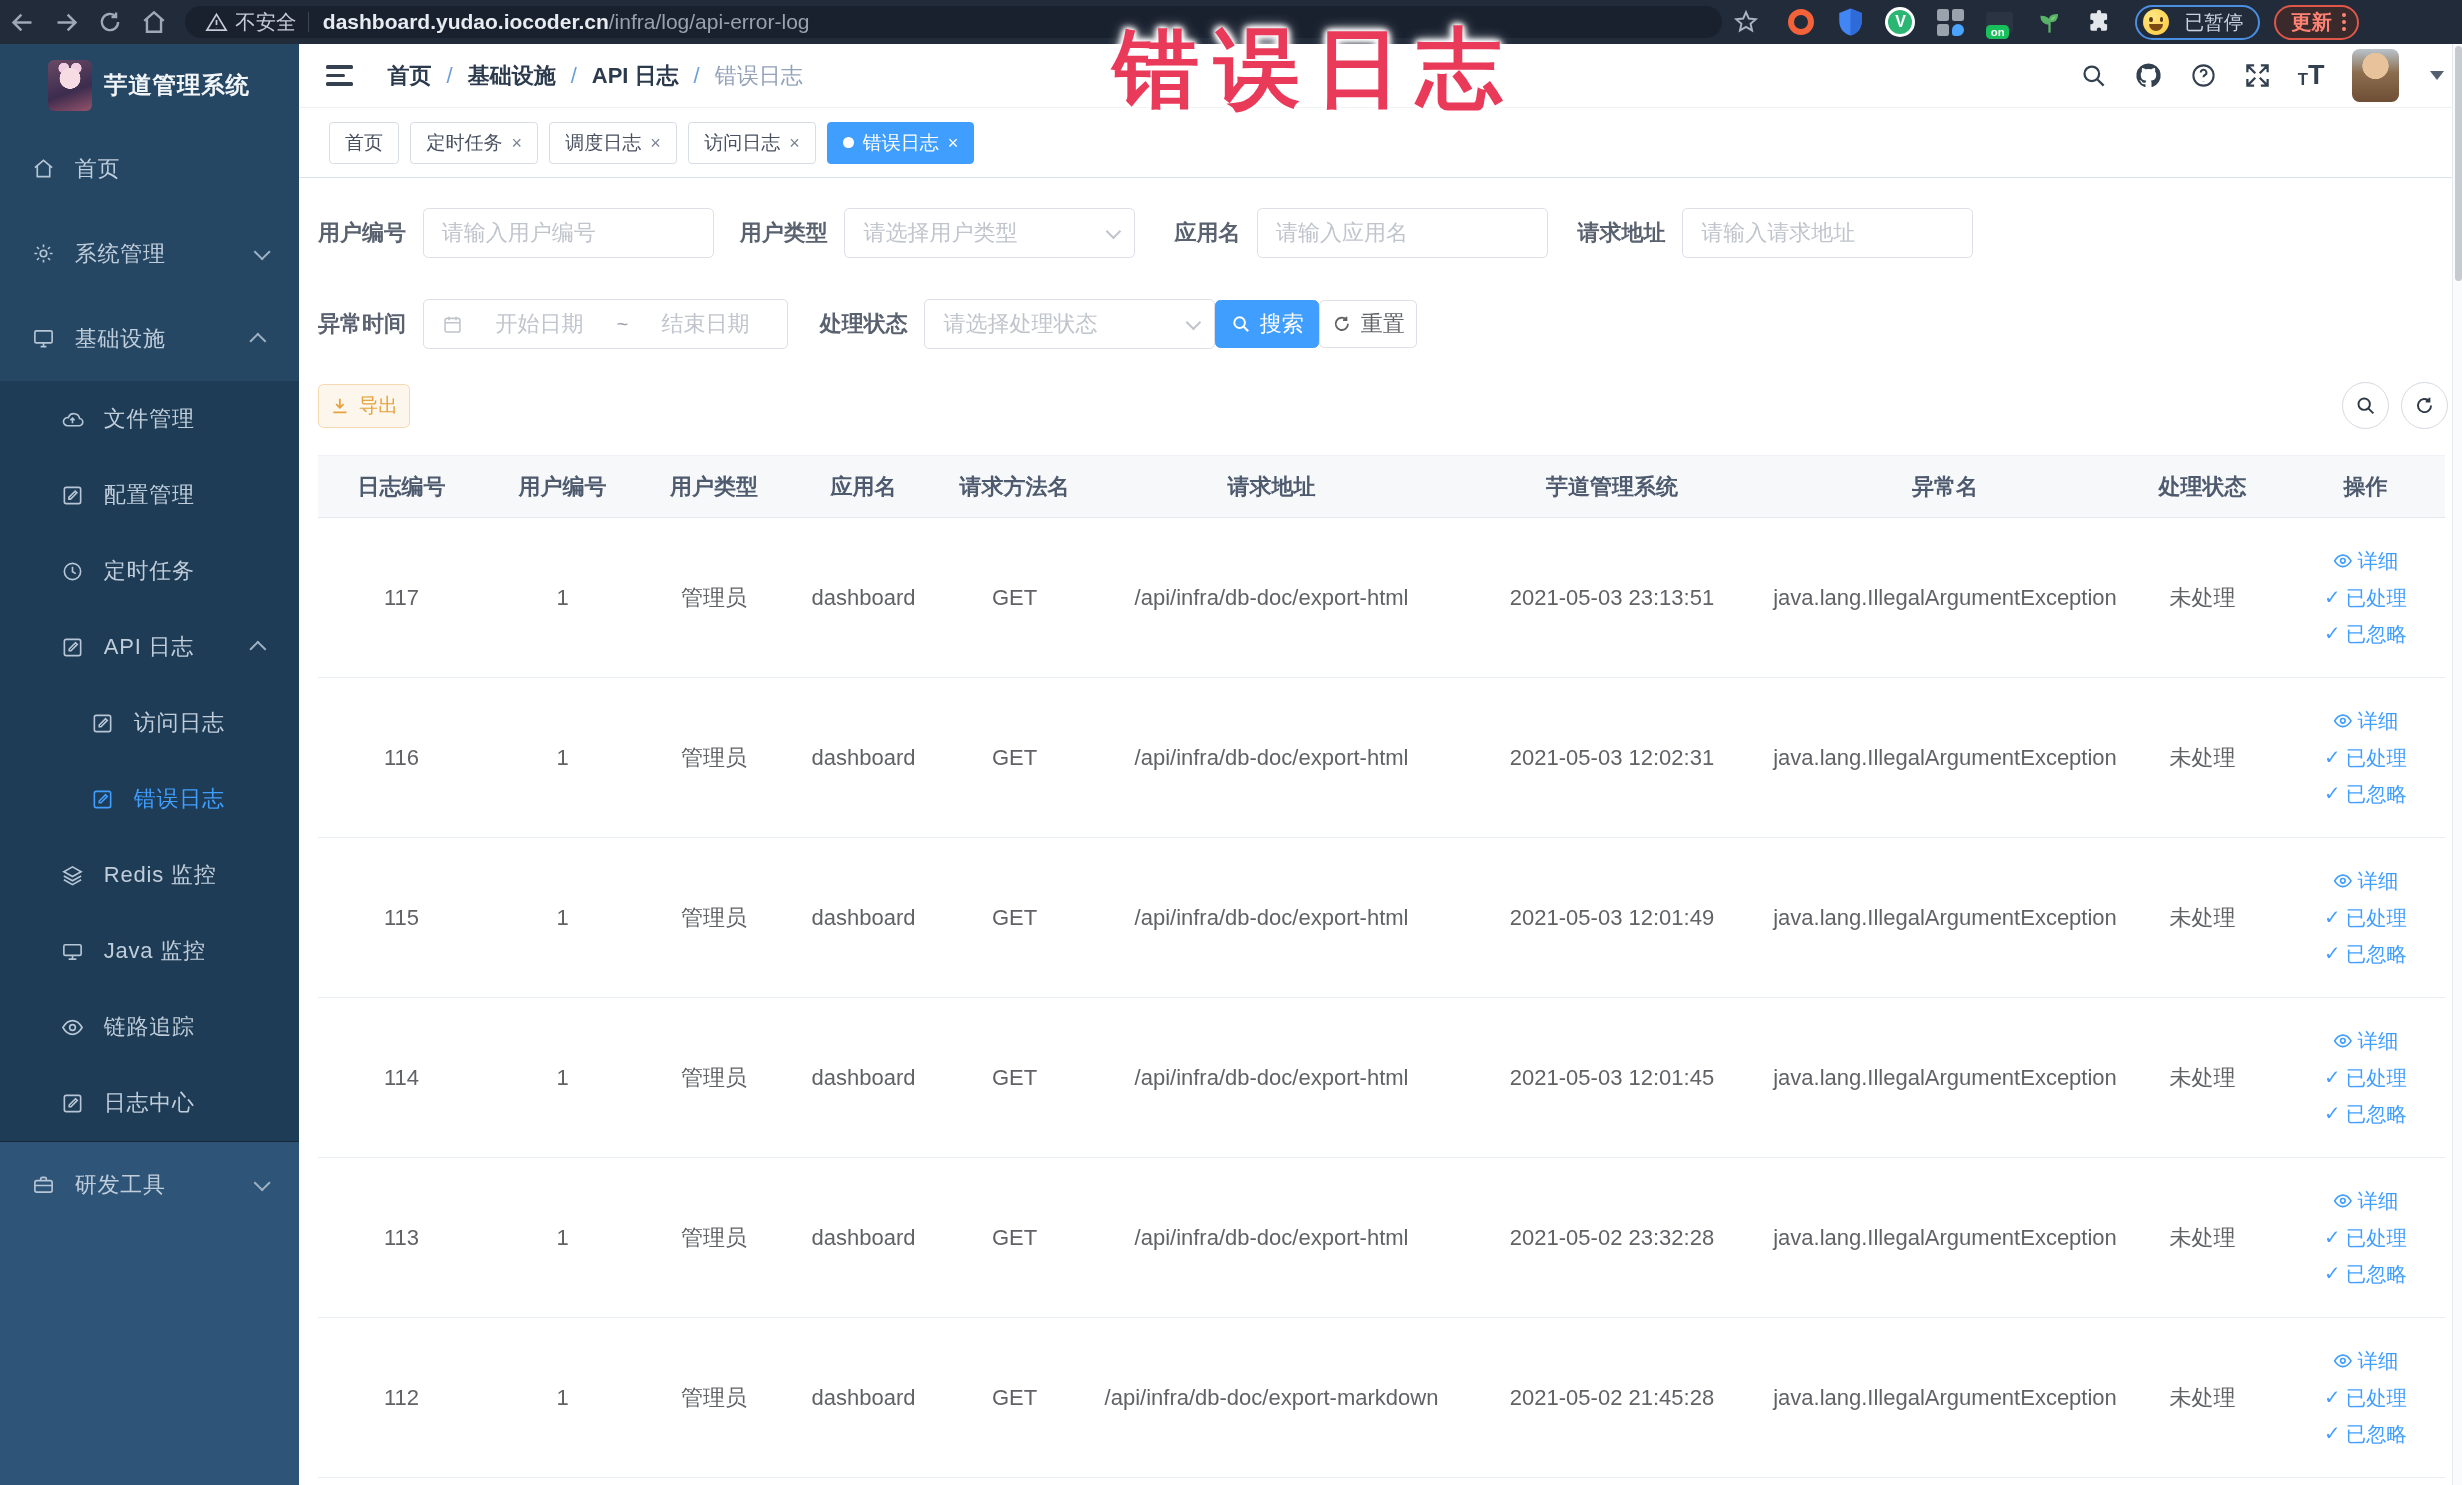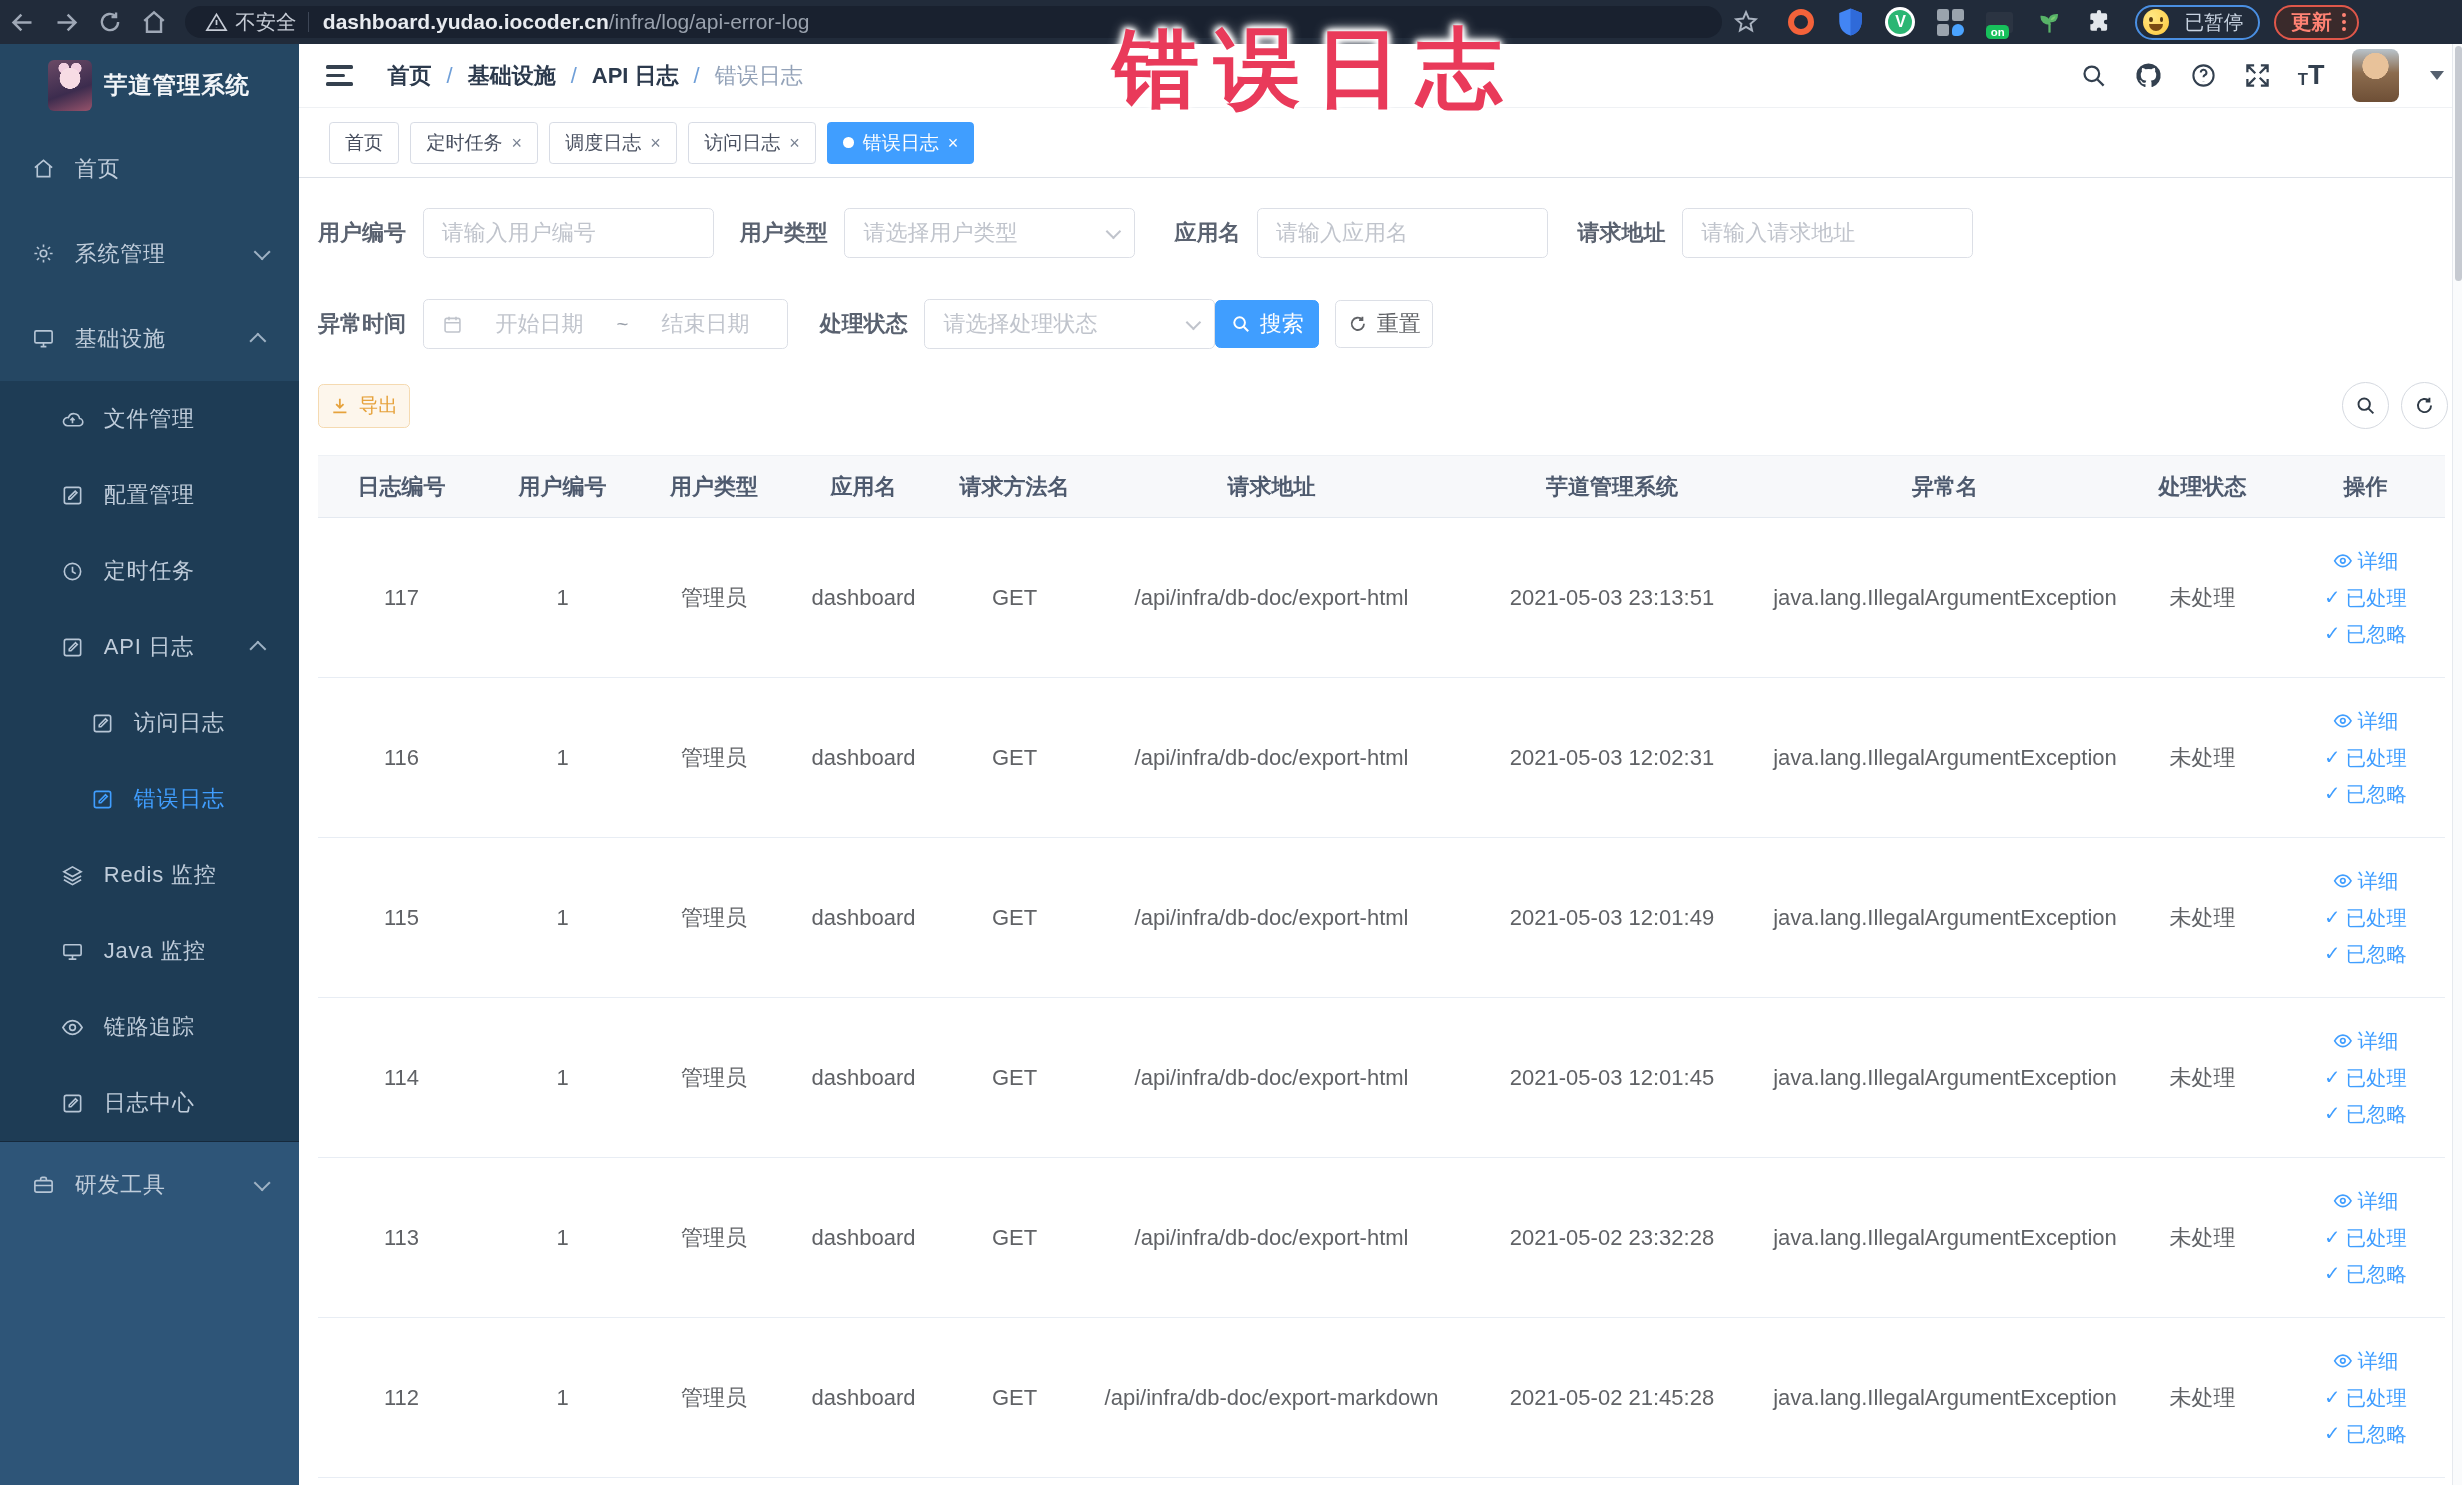--- a/index.html
+++ b/index.html
@@ -527,21 +527,21 @@
             <span class="sel-chev"></span>
           </div>
       </div>
       <div class="btn btn-primary" style="width:104px">
         <svg width="19.7" height="19.7" viewBox="0 0 24 24" fill="none" stroke="#fff" stroke-width="2.4">
             <circle cx="10.5" cy="10.5" r="6.5"></circle>
             <path d="M15.5 15.5L21 21"></path>
           </svg>
         <span>搜索</span>
       </div>
-      <div class="btn btn-plain" style="margin-left:16px;width:98px">
+      <div class="btn btn-plain" style="margin-left:0;width:98px">
         <svg width="19.7" height="19.7" viewBox="0 0 24 24" fill="none" stroke="#606266" stroke-width="2.2">
             <path d="M19.5 12a7.5 7.5 0 1 1-2.2-5.3M17.6 3.2v4.2h-4.2"></path>
           </svg>
         <span>重置</span>
       </div>
     </div>
 
     <div class="export-row">
       <div class="btn btn-warn" style="width:92px">
         <svg width="19.7" height="19.7" viewBox="0 0 24 24" fill="none" stroke="#e6a23c" stroke-width="2.2">

